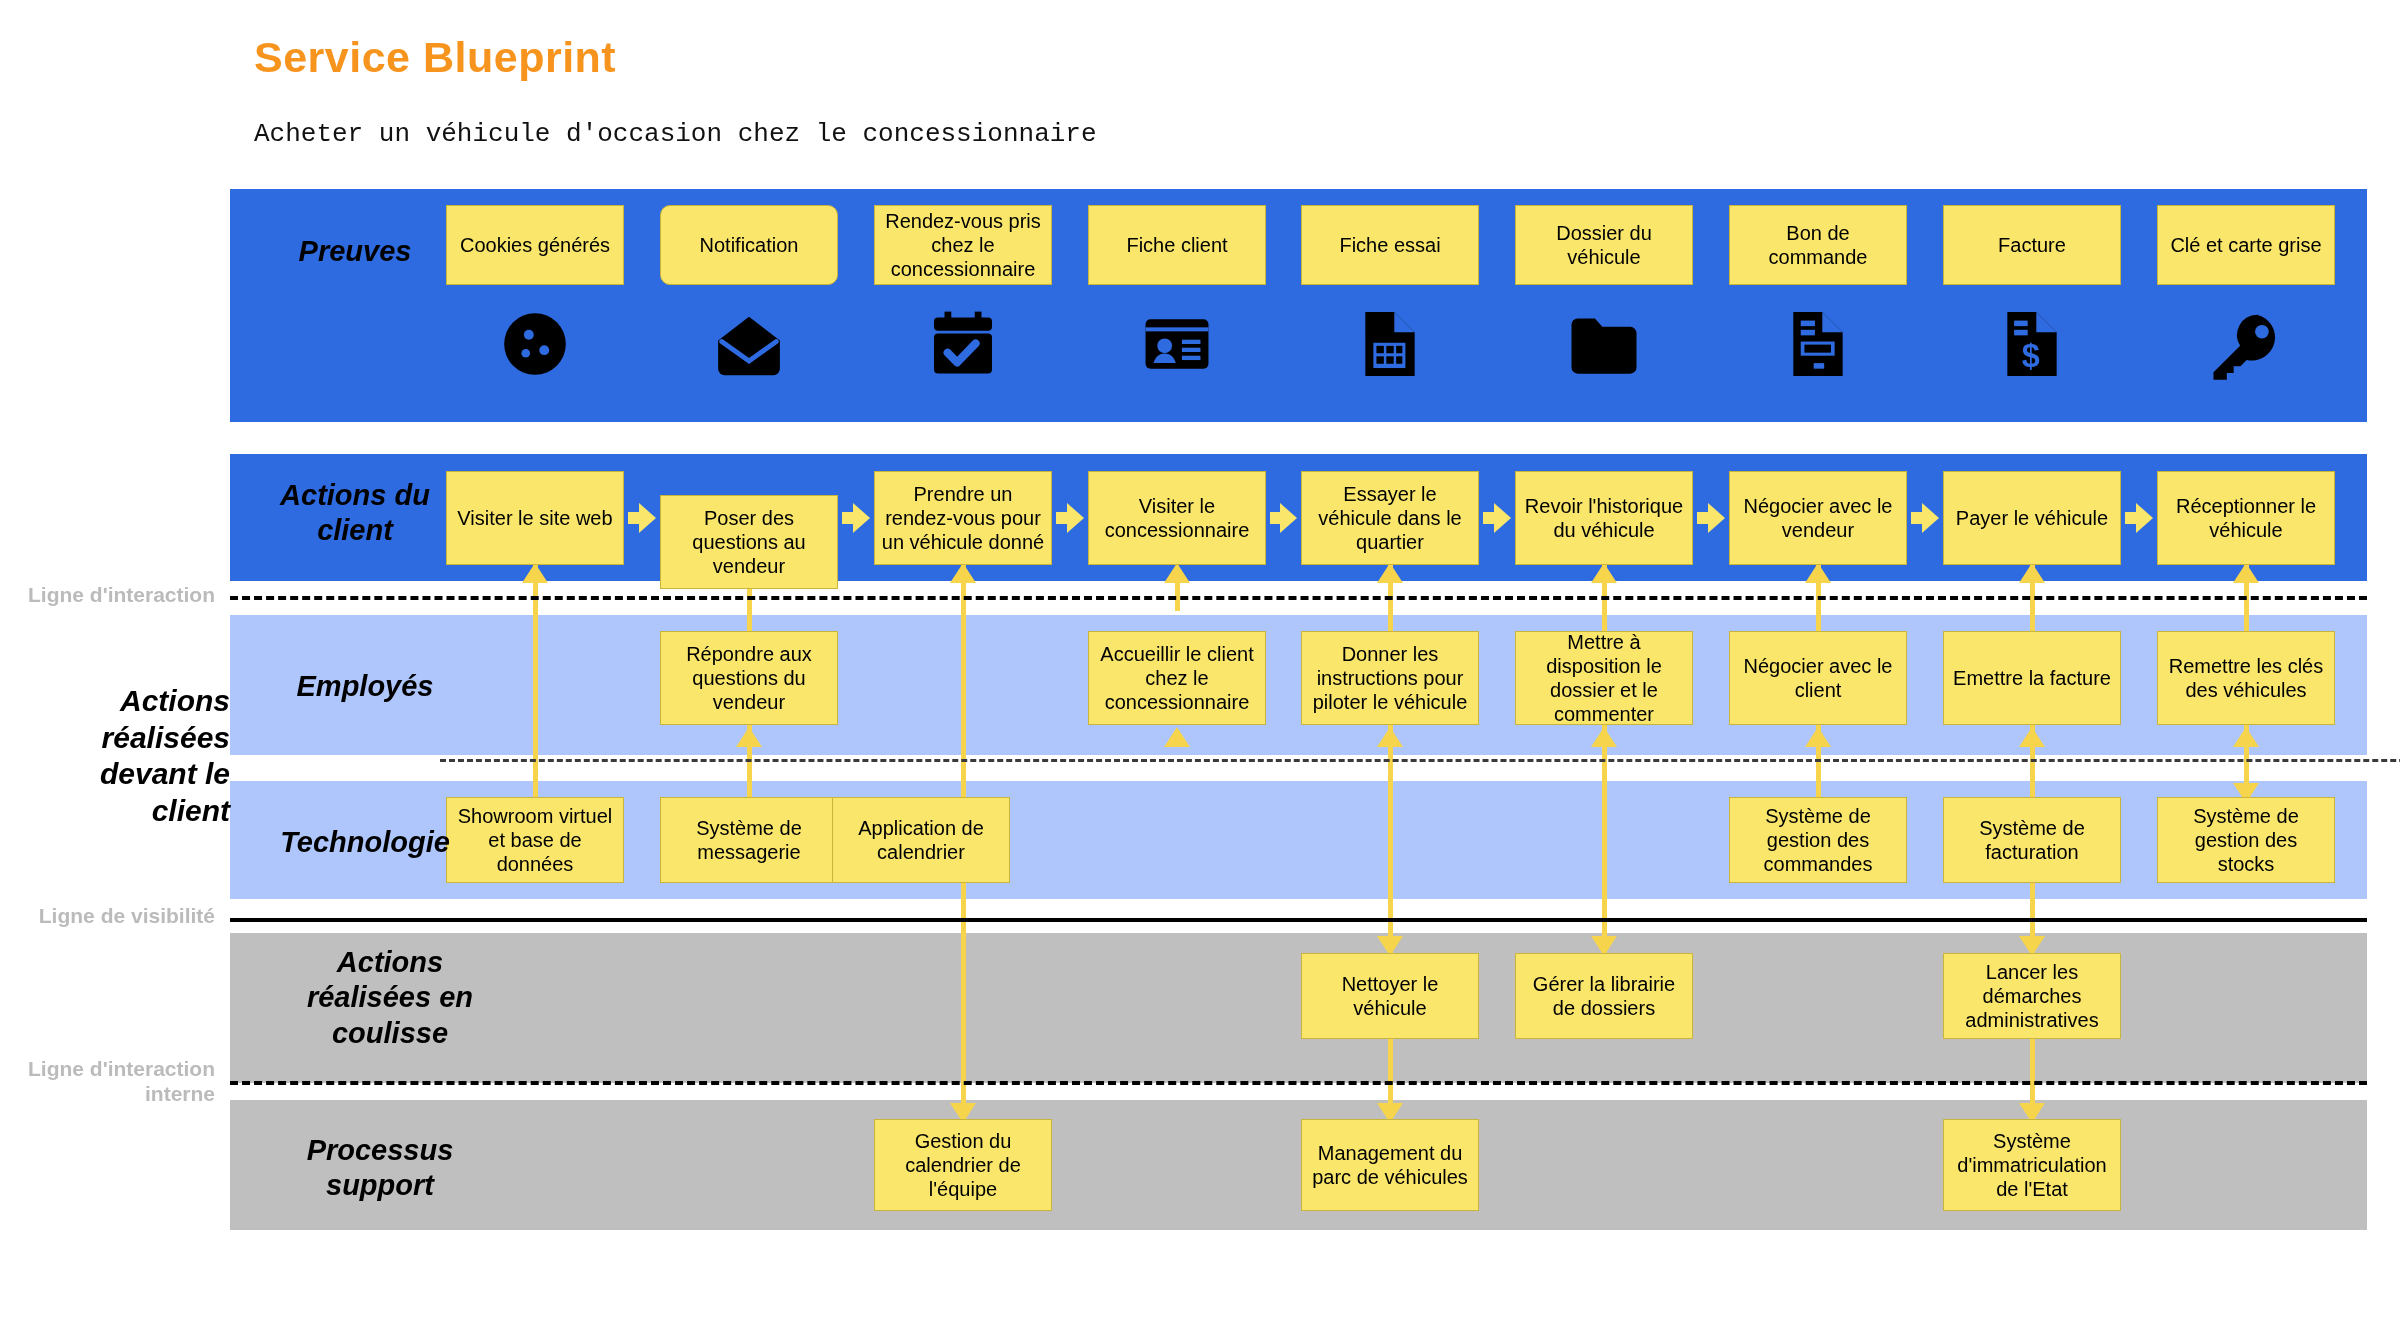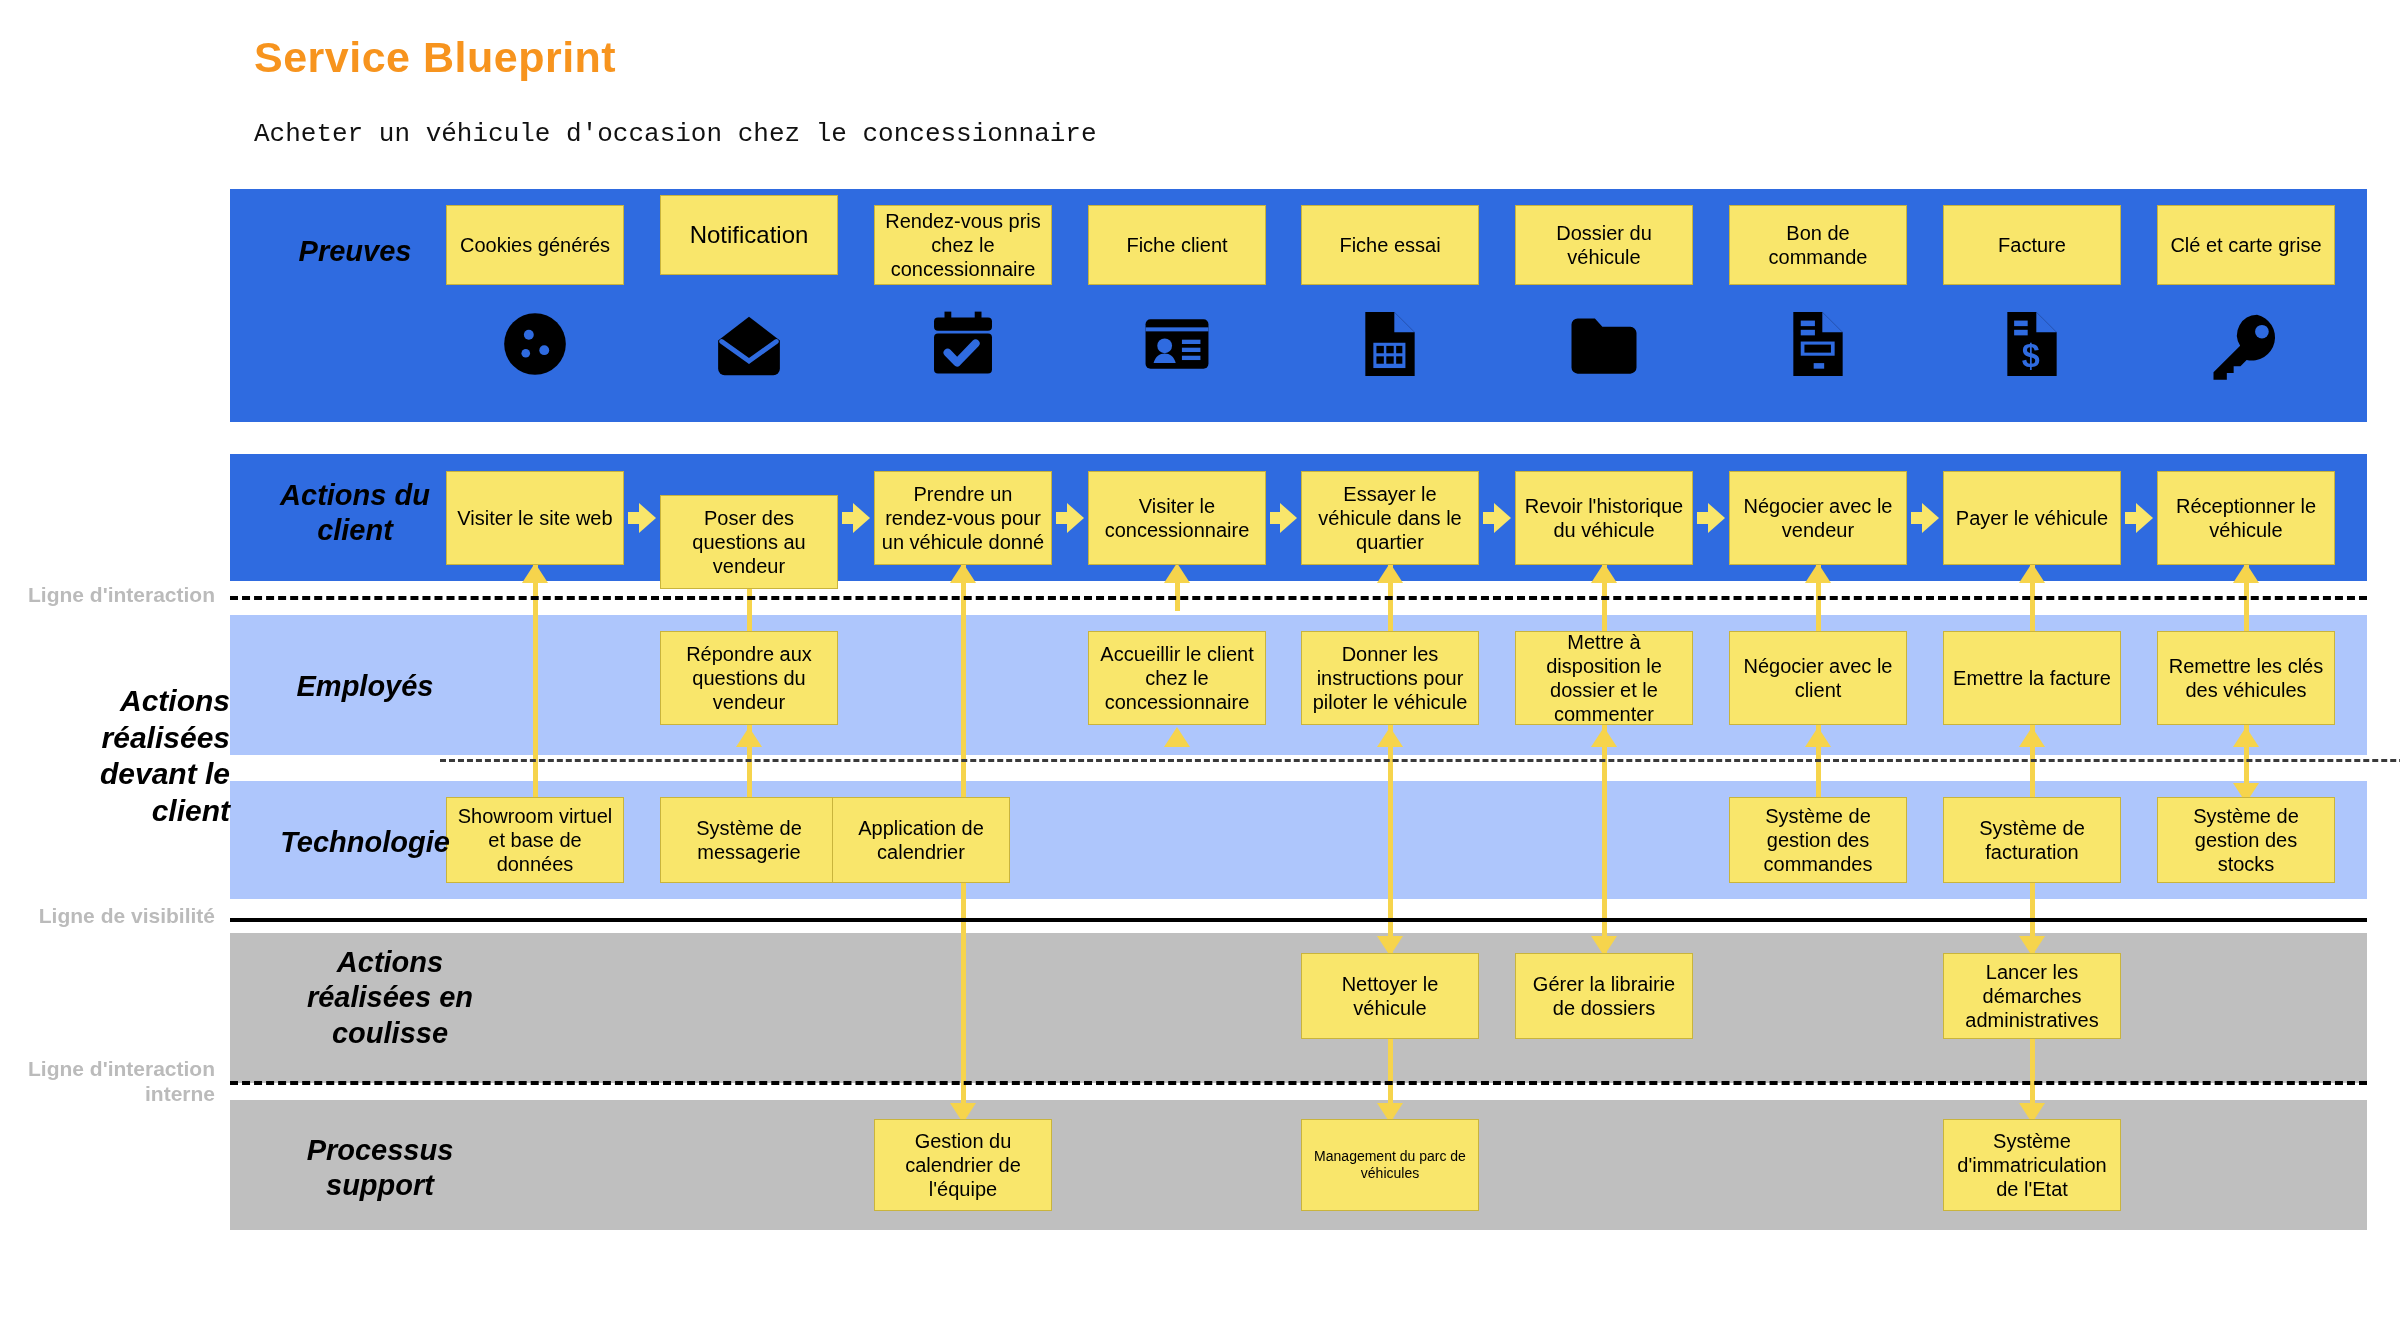--- a/index.html
+++ b/index.html
@@ -267,21 +267,21 @@
         <div class="shaft" style="width: 11px;"></div>
         <div class="head" style="left: 11px;"></div>
       </div>
       <div class="harrow" style="left:2125px; top:492px; width:28px; height:30px;">
         <div class="shaft" style="width: 11px;"></div>
         <div class="head" style="left: 11px;"></div>
       </div>
       <div class="card" style="left:446px; top:194px; width:178px; height:80px; font-size:20px;">
         <span>Cookies générés</span>
       </div>
-      <div class="card" style="left:660px; top:184px; width:178px; height:80px; font-size:24px;">
+      <div class="card" style="left:660px; top:194px; width:178px; height:80px; font-size:20px;border-radius:10px;">
         <span>Notification</span>
       </div>
       <div class="card" style="left:874px; top:194px; width:178px; height:80px; font-size:20px;">
         <span>Rendez-vous pris chez le concessionnaire</span>
       </div>
       <div class="card" style="left:1088px; top:194px; width:178px; height:80px; font-size:20px;">
         <span>Fiche client</span>
       </div>
       <div class="card" style="left:1301px; top:194px; width:178px; height:80px; font-size:20px;">
         <span>Fiche essai</span>
@@ -447,21 +447,21 @@
       </div>
       <div class="card" style="left:1515px; top:942px; width:178px; height:86px; font-size:20px;">
         <span>Gérer la librairie de dossiers</span>
       </div>
       <div class="card" style="left:1943px; top:942px; width:178px; height:86px; font-size:20px;">
         <span>Lancer les démarches administratives</span>
       </div>
       <div class="card" style="left:874px; top:1108px; width:178px; height:92px; font-size:20px;">
         <span>Gestion du calendrier de l'équipe</span>
       </div>
-      <div class="card" style="left:1301px; top:1108px; width:178px; height:92px; font-size:14px;">
+      <div class="card" style="left:1301px; top:1108px; width:178px; height:92px; font-size:20px;">
         <span>Management du parc de véhicules</span>
       </div>
       <div class="card" style="left:1943px; top:1108px; width:178px; height:92px; font-size:20px;">
         <span>Système d'immatriculation de l'Etat</span>
       </div>
     </div>
 
 </div>
 
 </body></html>

